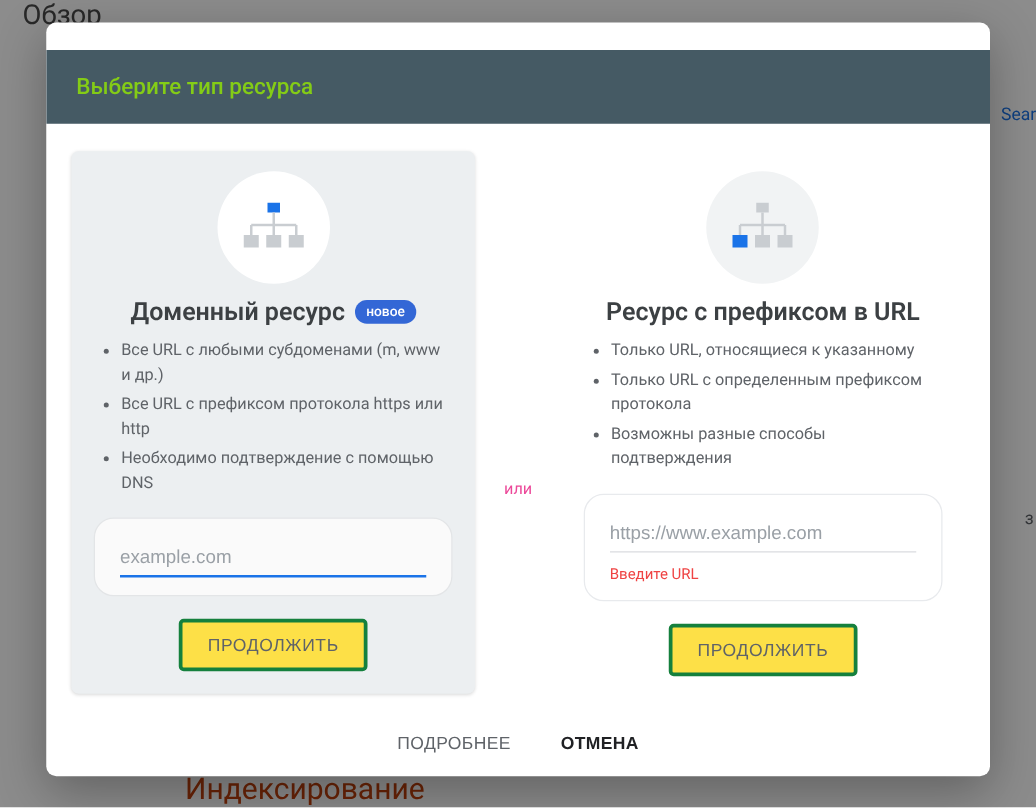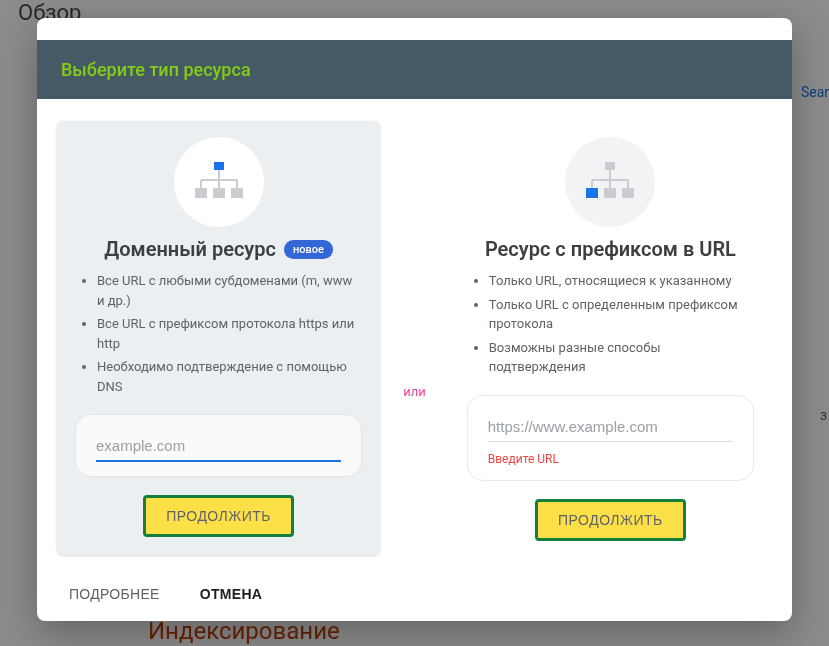--- a/index.html
+++ b/index.html
@@ -144,21 +144,21 @@
 
   .or-sep {
     align-self: center;
     font-size: 13px;
     color: #ec4899;
     margin-top: 96px;
   }
 
   .dialog-footer {
     display: flex;
-    justify-content: flex-start;
+    justify-content: center;
     gap: 28px;
     padding: 20px 26px 18px;
   }
   .text-btn {
     background: none; border: none;
     font-size: 14px; font-weight: 500;
     color: #5f6368; letter-spacing: 0.3px;
     cursor: pointer;
   }
   .text-btn.primary { color: #202124; font-weight: 600; }

